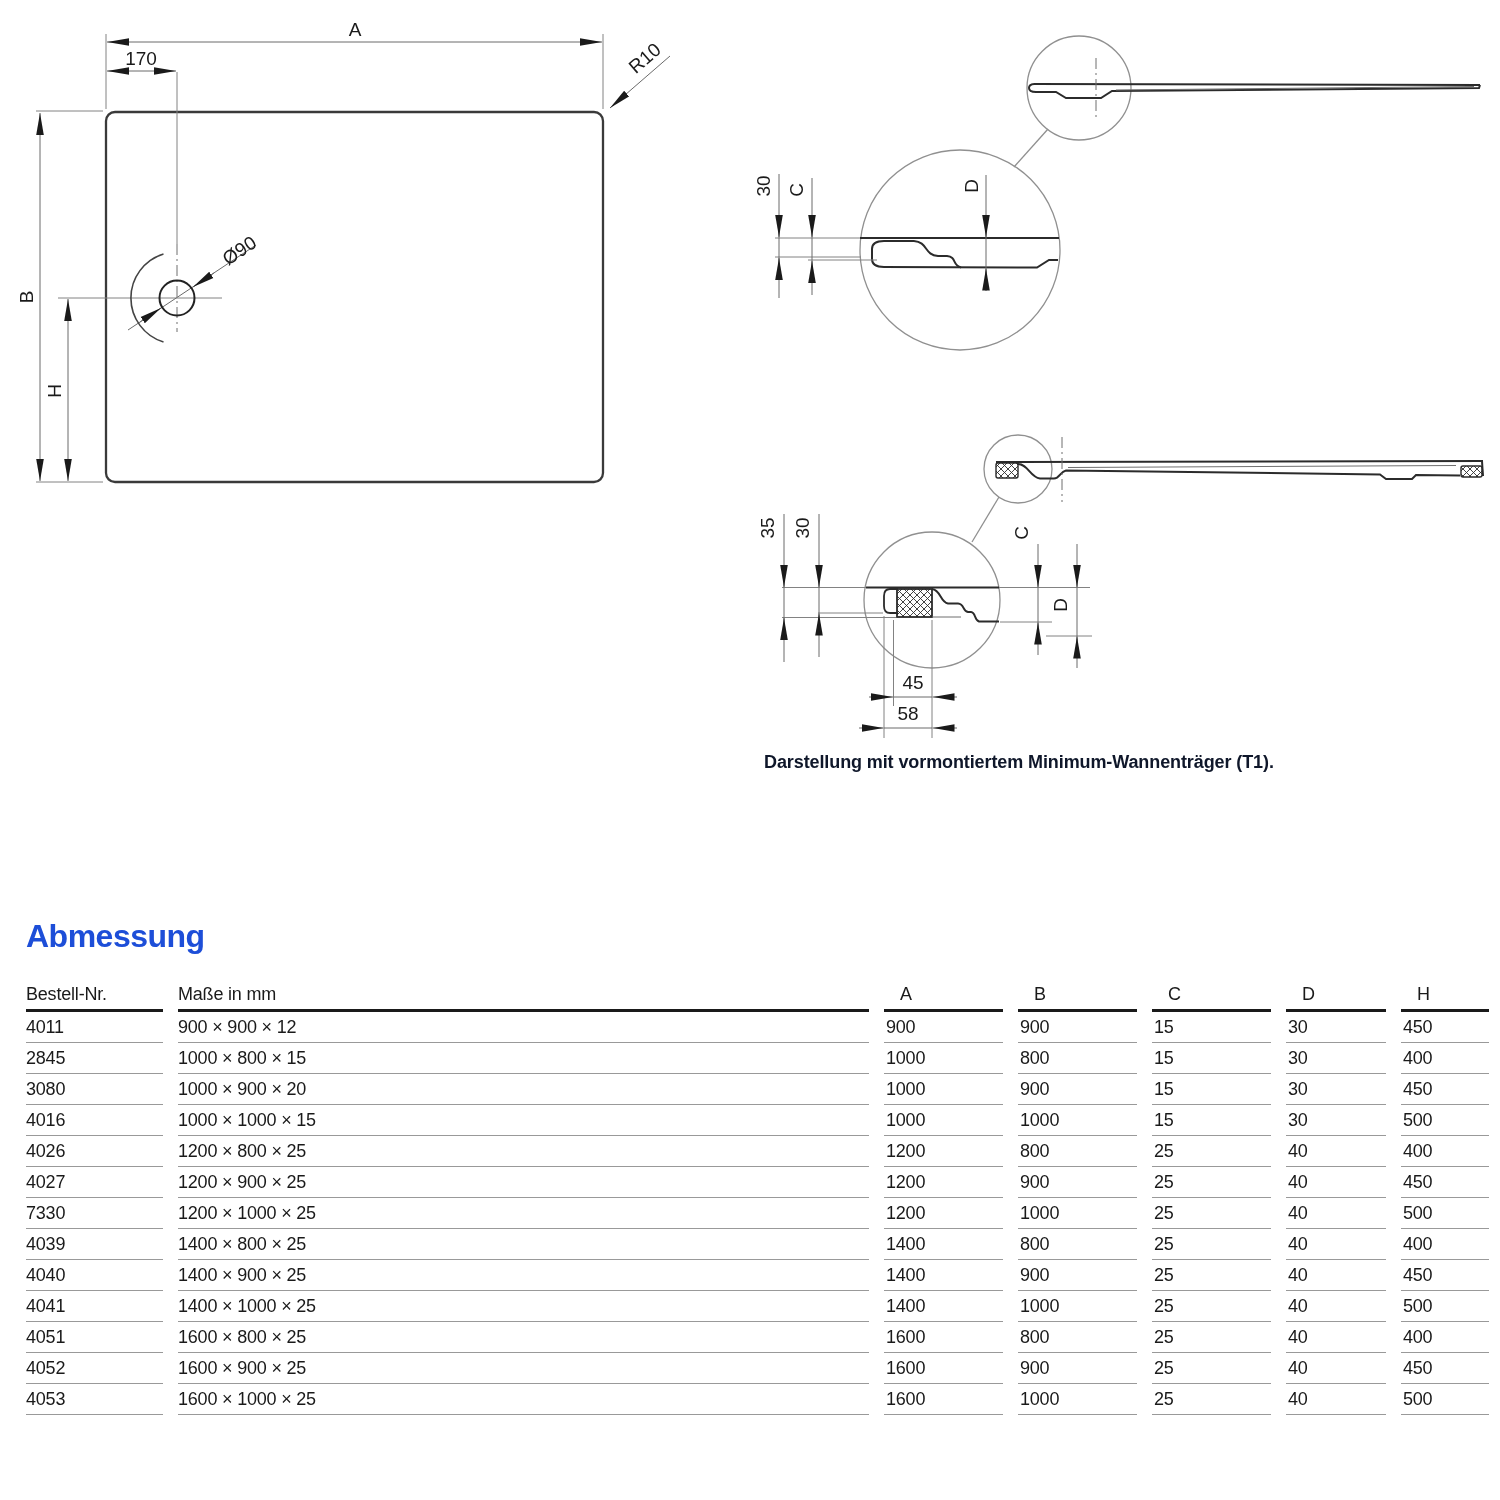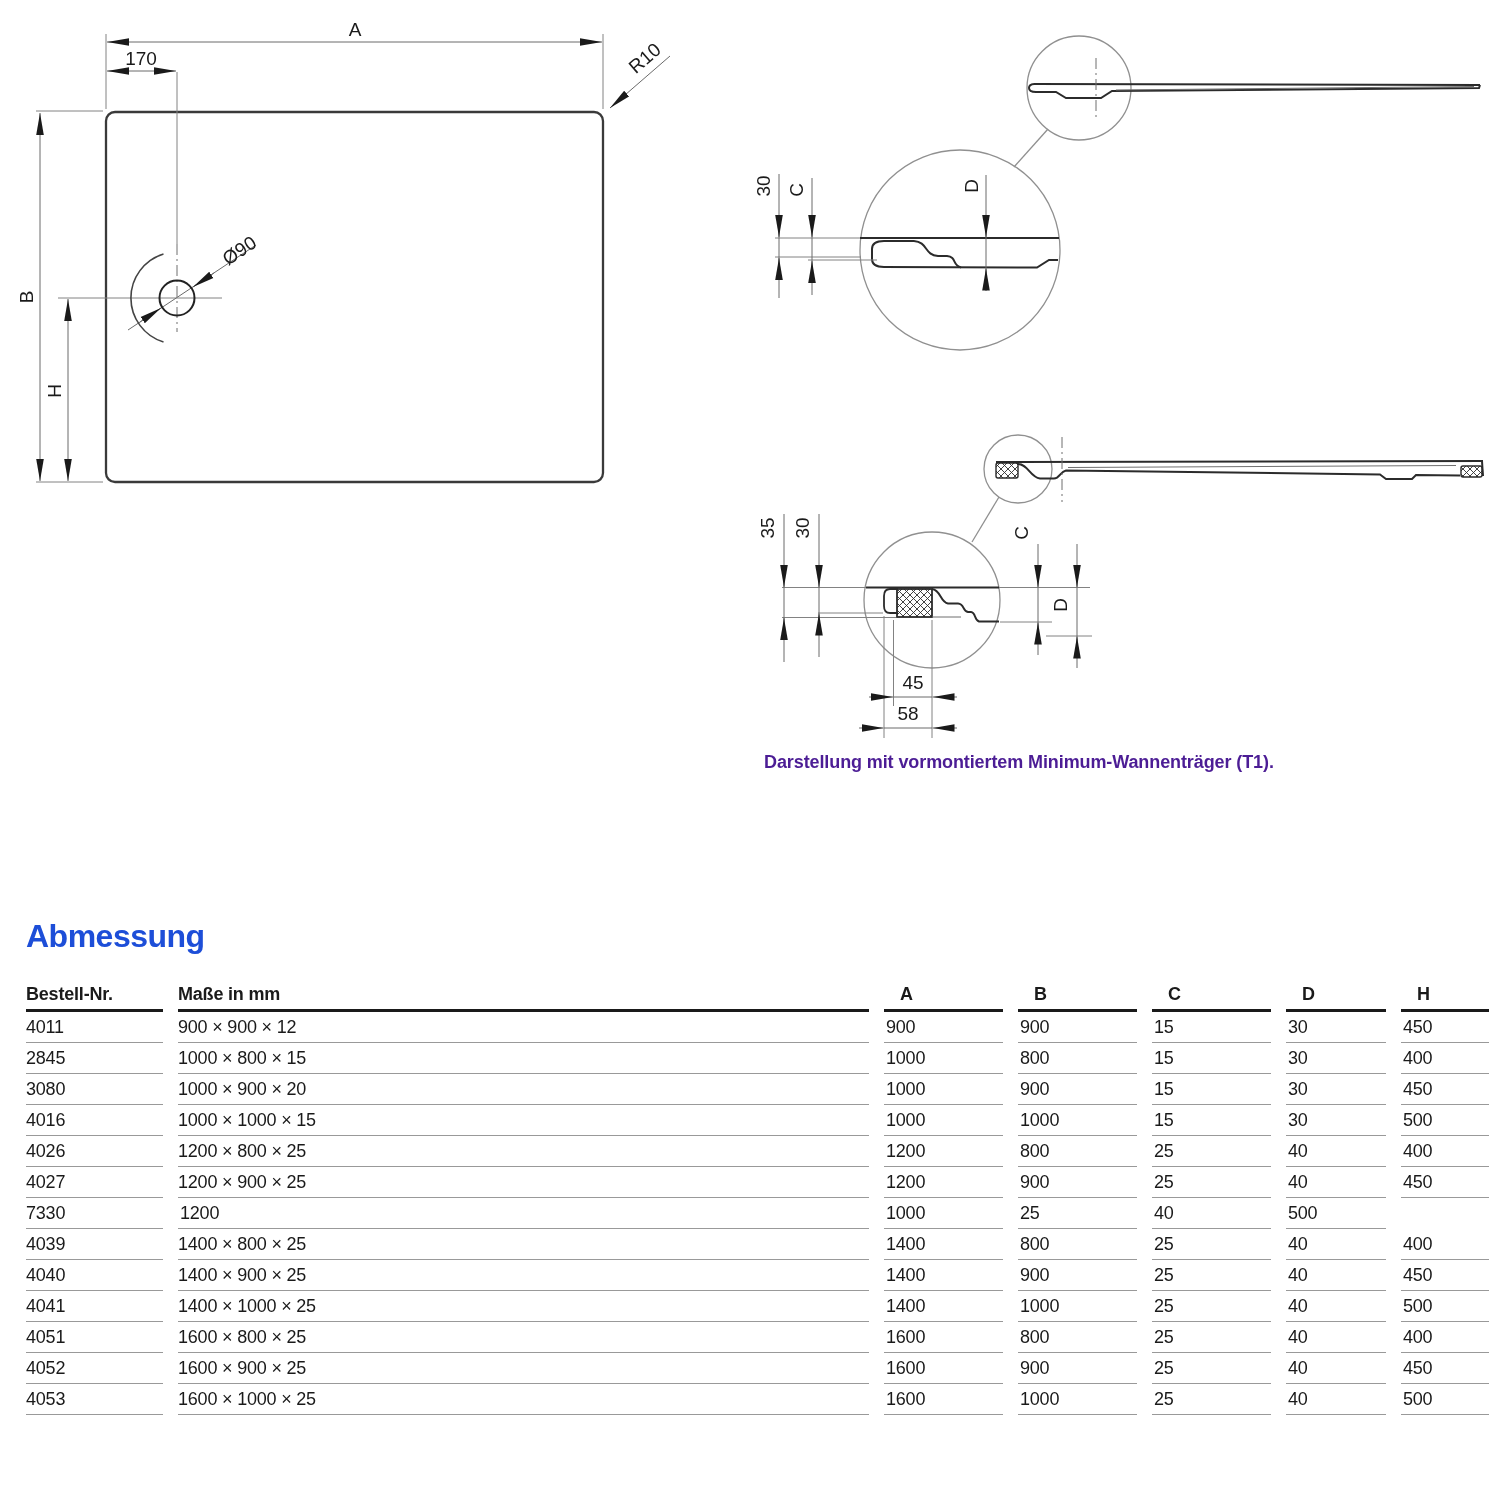--- a/index.html
+++ b/index.html
@@ -3,35 +3,35 @@
 <meta charset="utf-8">
 <style>
   html,body{margin:0;padding:0;background:#ffffff;}
   #stage{
     position:relative;width:1500px;height:1500px;background:#ffffff;overflow:hidden;
     font-family:"Liberation Sans", sans-serif;color:#1a1a1a;
   }
   #drawing-svg{position:absolute;left:0;top:0;}
   .dim-label{font-size:19px;fill:#1a1a1a;}
   #caption{
-    position:absolute;left:764px;top:752px;font-size:18px;font-weight:600;color:#4c1d95;
+    position:absolute;left:764px;top:752px;font-size:18px;font-weight:600;color:#0f172a;
     letter-spacing:-0.1px;white-space:nowrap;
   }
   #dims-title{
     position:absolute;left:26px;top:918px;font-size:32px;font-weight:bold;color:#1d4ed8;
     letter-spacing:-0.5px;
   }
   #dim-table{position:absolute;left:26px;top:981px;width:1464px;}
   .tbl-row{
     display:grid;
     grid-template-columns:137px 691px 119px 119px 119px 100px 88px;
     column-gap:15px;
   }
   .tbl-row.head .cell{
-    height:28px;line-height:26px;font-weight:bold;font-size:18px;
+    height:28px;line-height:26px;font-weight:normal;font-size:18px;
     border-bottom:3px solid #1a1a1a;
   }
   .tbl-row.head .cell.num{padding-left:16px;}
   .tbl-row.body .cell{
     height:30px;line-height:30px;font-size:18px;
     border-bottom:1px solid #999;
   }
   .cell{white-space:nowrap;letter-spacing:-0.2px;}
   .cell.num{padding-left:2px;}
 </style>
@@ -257,20 +257,21 @@
           <div class="cell">4027</div>
           <div class="cell">1200 × 900 × 25</div>
           <div class="cell num">1200</div>
           <div class="cell num">900</div>
           <div class="cell num">25</div>
           <div class="cell num">40</div>
           <div class="cell num">450</div>
         </div>
         <div class="tbl-row body">
           <div class="cell">7330</div>
+          <div class="cell">1200 × 1000 × 25</div>
           <div class="cell num">1200</div>
           <div class="cell num">1000</div>
           <div class="cell num">25</div>
           <div class="cell num">40</div>
           <div class="cell num">500</div>
         </div>
         <div class="tbl-row body">
           <div class="cell">4039</div>
           <div class="cell">1400 × 800 × 25</div>
           <div class="cell num">1400</div>

